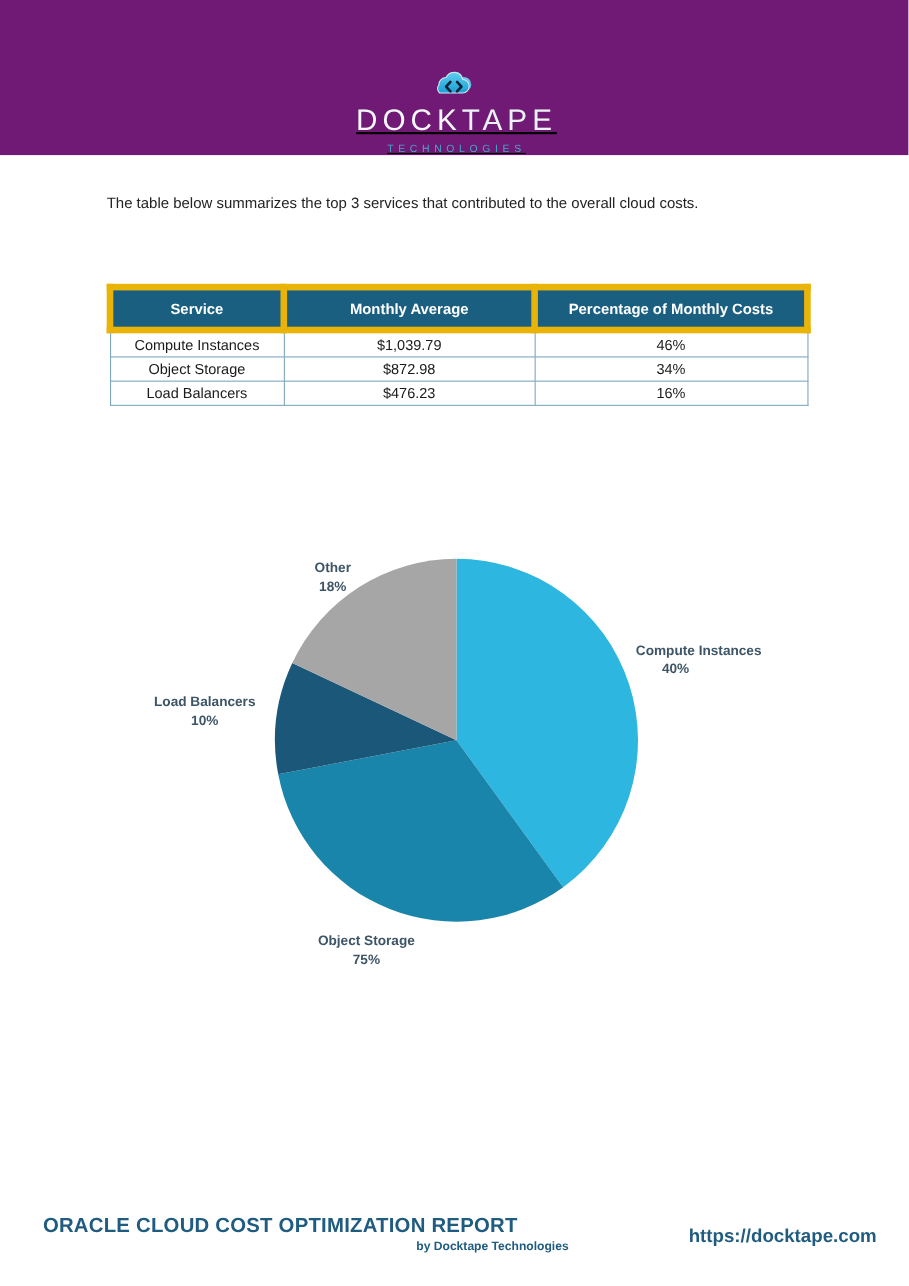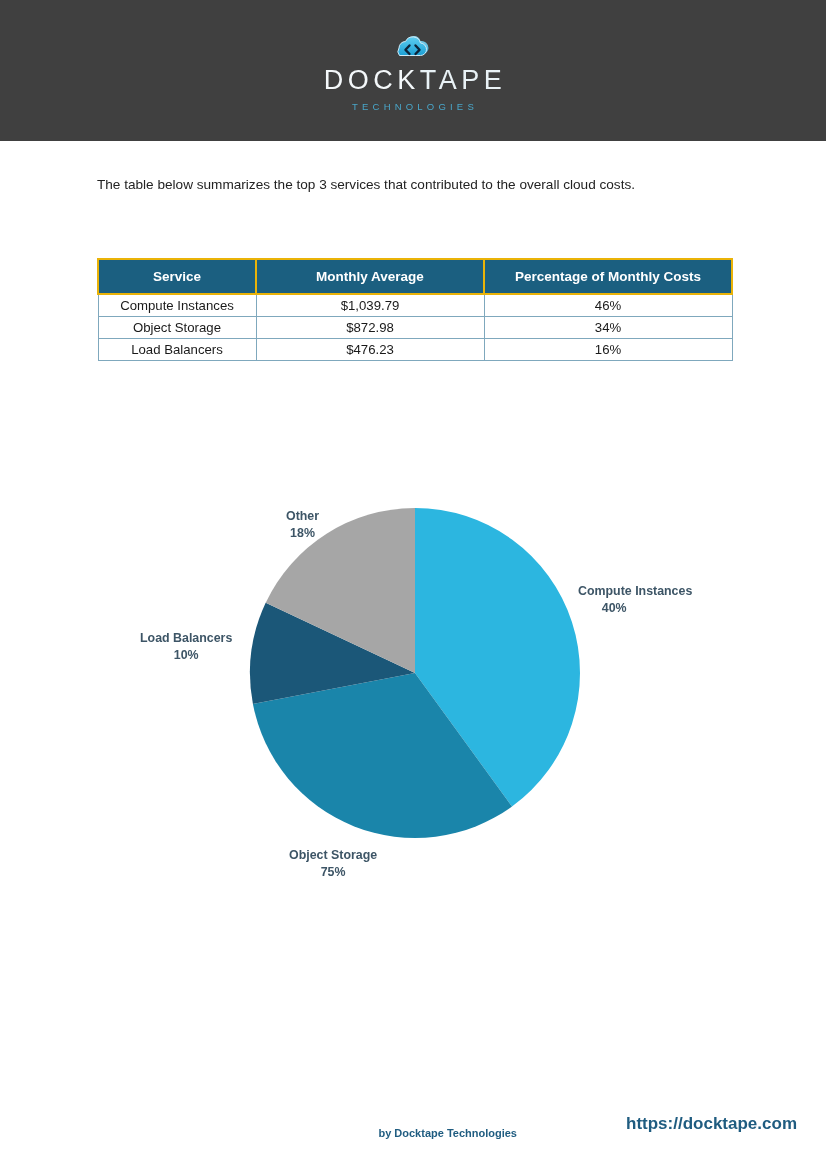--- a/index.html
+++ b/index.html
@@ -15,24 +15,25 @@
     position: relative;
   }
 
   
   .header-banner {
     position: absolute;
     top: 0;
     left: 0;
     width: 826px;
     height: 141px;
-    background: #404040;
+    background: #701a75;
     display: flex;
-    align-items: center;
+    align-items: flex-end;
     justify-content: center;
+    text-decoration: underline;
   }
   .logo-block {
     display: flex;
     flex-direction: column;
     align-items: center;
     justify-content: center;
     margin-top: 2px;
   }
   .logo-cloud {
     width: 54px;
@@ -80,21 +81,21 @@
     border-collapse: collapse;
     table-layout: fixed;
   }
   .cost-table th {
     background: #1b5f80;
     color: #ffffff;
     font-size: 13.5px;
     font-weight: bold;
     padding: 9px 4px;
     text-align: center;
-    border: 2px solid #eab308;
+    border: 6px solid #eab308;
   }
   .cost-table td {
     background: #ffffff;
     color: #1a1a1a;
     font-size: 13.2px;
     padding: 3px 6px;
     text-align: center;
     border: 1px solid #7fa8bd;
   }
   .cost-table col.c1 { width: 158px; }
@@ -261,15 +262,16 @@
     <span class="pct">10%</span>
   </div>
 
   <div class="pie-label lbl-other">
     <span>Other</span>
     <span class="pct">18%</span>
   </div>
 </div>
 
 <div class="footer">
+  <div class="footer-title">ORACLE CLOUD COST OPTIMIZATION REPORT</div>
   <div class="footer-sub">by Docktape Technologies</div>
   <div class="footer-url">https://docktape.com</div>
 </div>
 
 </body></html>

